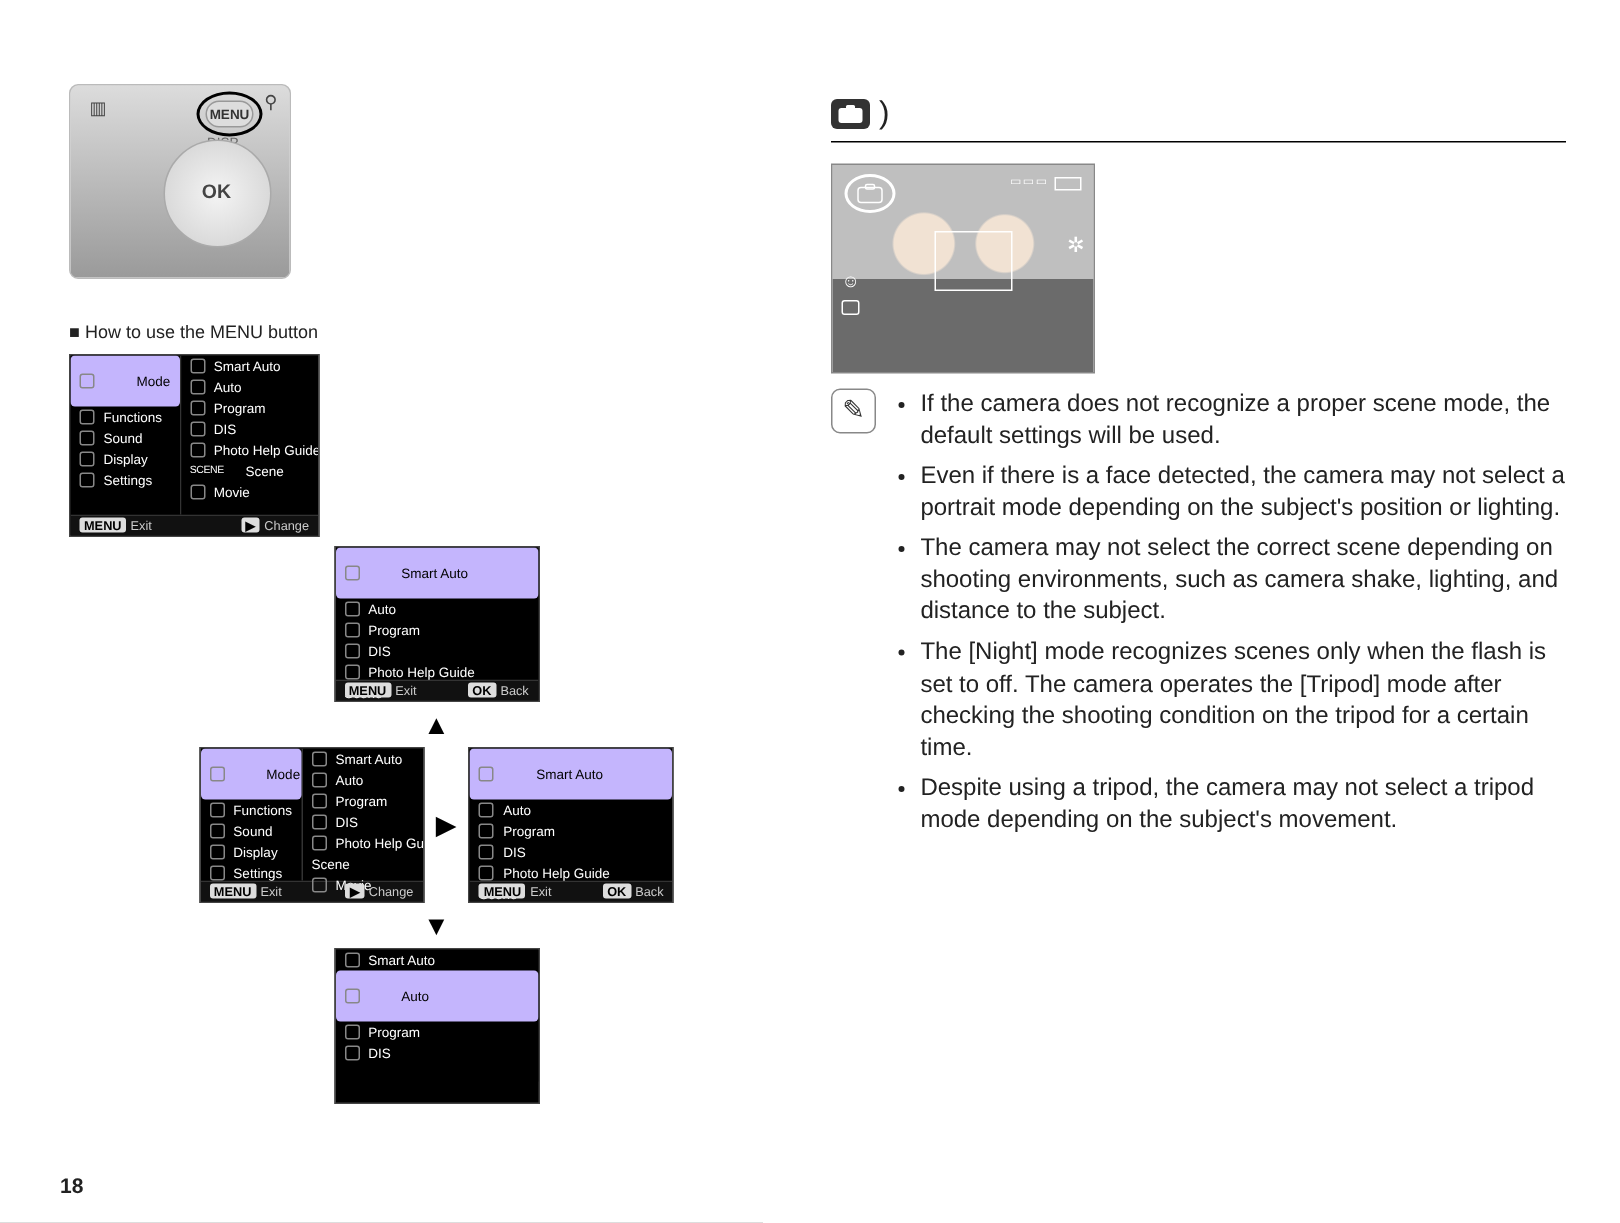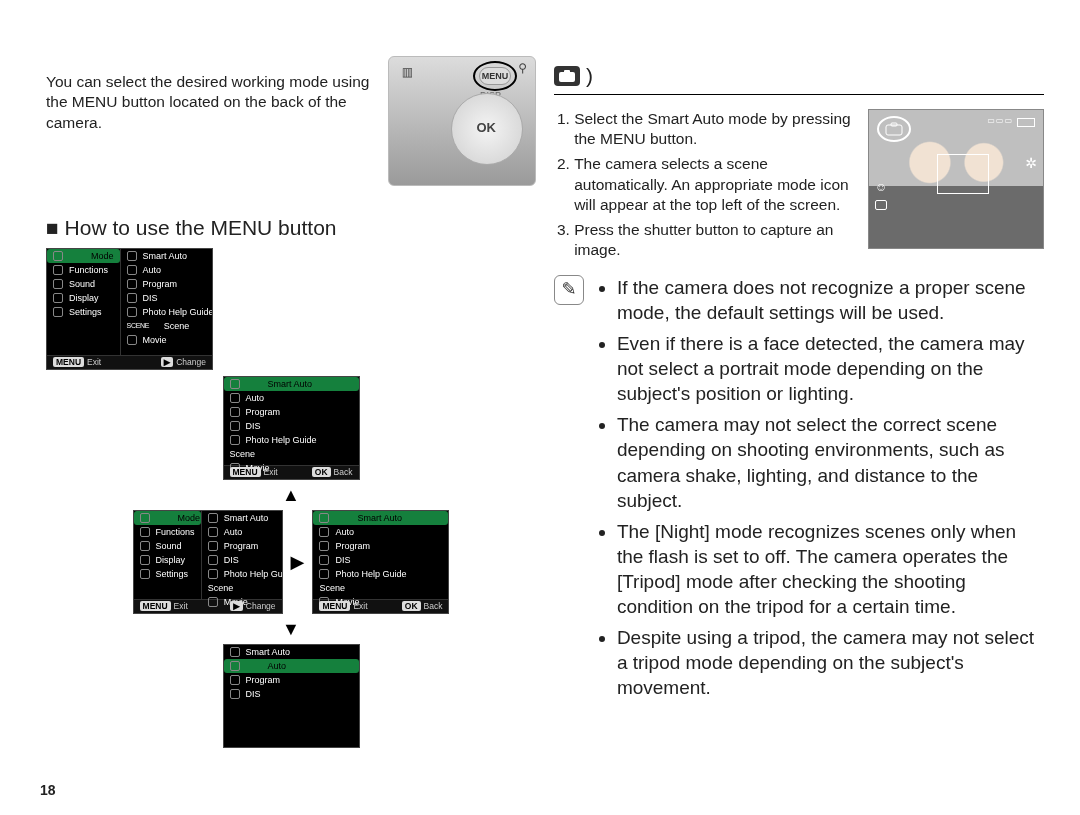--- a/index.html
+++ b/index.html
@@ -57,21 +57,21 @@
   
   .lcd{
     background:#000;color:#fff;border:1px solid #444;
     font:9px Arial;position:relative;overflow:hidden;
   }
   .lcd .split{display:flex;height:calc(100% - 14px);}
   .lcd .lpane{width:46%;background:#000;border-right:1px solid #333;}
   .lcd .rpane{flex:1;background:#000;}
   .lcd .row{display:flex;align-items:center;gap:6px;padding:2px 6px;white-space:nowrap;}
   .lcd .row .mi{width:10px;height:10px;border:1px solid #888;border-radius:2px;display:inline-block;flex:0 0 auto;}
-  .lcd .sel{background:#15803d;color:#000;border-radius:3px;padding:2px 6px;gap:28px;}
+  .lcd .sel{background:#c4b5fd;color:#000;border-radius:3px;padding:12px 6px;gap:28px;}
   .lcd .bar{height:14px;background:#111;border-top:1px solid #333;display:flex;align-items:center;padding:0 6px;gap:10px;color:#ccc;font-size:8.5px;}
   .lcd .bar .k{display:inline-flex;align-items:center;gap:3px;}
   .lcd .bar .kb{background:#ddd;color:#000;border-radius:2px;padding:0 3px;font-weight:700;}
   .lcd.sm{width:137px;height:104px;}
   .lcd.md{width:167px;height:122px;}
   .lcd.single .rpane{width:100%;}
 
   .menu-cluster{display:flex;flex-direction:column;align-items:center;gap:6px;margin-top:6px;}
   .menu-cluster .arrow{font-size:18px;line-height:1;color:#000;}
   .menu-row{display:flex;align-items:center;gap:8px;justify-content:center;}
@@ -98,37 +98,36 @@
   .sample .left2{position:absolute;left:6px;top:90px;width:12px;height:10px;border:1px solid #fff;border-radius:2px;}
   .sample .batt{position:absolute;right:8px;top:8px;width:18px;height:9px;border:1px solid #fff;}
   .sample .res{position:absolute;right:30px;top:6px;color:#fff;font-size:8px;letter-spacing:1px;}
 
   
   .callout{display:flex;gap:12px;margin-top:10px;}
   .callout .badge{
     width:30px;height:30px;border:1px solid #888;border-radius:6px;display:flex;align-items:center;justify-content:center;flex:0 0 auto;
   }
   .callout .badge span{font-size:18px;color:#333;}
-  .callout ul{margin:0;padding-left:1.1em;font-size:19px;}
+  .callout ul{margin:0;padding-left:1.1em;font-size:16px;}
   .callout li{margin-bottom:6px;}
 
-  .how-hdr{font-size:21px;margin:28px 0 6px 0;}
+  .how-hdr{font-size:12px;margin:28px 0 6px 0;}
 </style>
 </head>
 <body>
 
 <div class="sheet">
 
 
   <div class="cols">
 
     <div class="col">
 
       <div class="flex-row">
-        <p class="body grow">You can select the desired working mode using the MENU button located on the back of the camera.</p>
 
         <div class="cam-back">
           <span class="icon-tl">▥</span>
           <span class="icon-tr">⚲</span>
           <span class="menu-ring"></span>
           <span class="menu">MENU</span>
           <span class="disp">DISP</span>
           <span class="pad"></span>
           <span class="ok">OK</span>
         </div>
@@ -402,25 +401,20 @@
           <svg width="18" height="14" viewBox="0 0 18 14">
               <rect x="1" y="3" width="16" height="10" rx="2" fill="#fff"></rect>
               <rect x="6" y="1" width="6" height="3" rx="1" fill="#fff"></rect>
             </svg>
         </span>
         <span>)</span>
       </h2>
 
 
       <div class="flex-row" style="margin-top:14px">
-        <ol class="steps grow body">
-          <li>Select the Smart Auto mode by pressing the MENU button.</li>
-          <li>The camera selects a scene automatically. An appropriate mode icon will appear at the top left of the screen.</li>
-          <li>Press the shutter button to capture an image.</li>
-        </ol>
         <div class="sample">
           <span class="res">▭▭▭</span>
           <span class="batt"></span>
           <span class="oval">
             <svg width="18" height="14" viewBox="0 0 18 14">
                 <rect x="1" y="3" width="16" height="10" rx="2" fill="none" stroke="#fff"></rect>
                 <rect x="6" y="1" width="6" height="3" rx="1" fill="none" stroke="#fff"></rect>
               </svg>
           </span>
           <span class="flake">✲</span>

